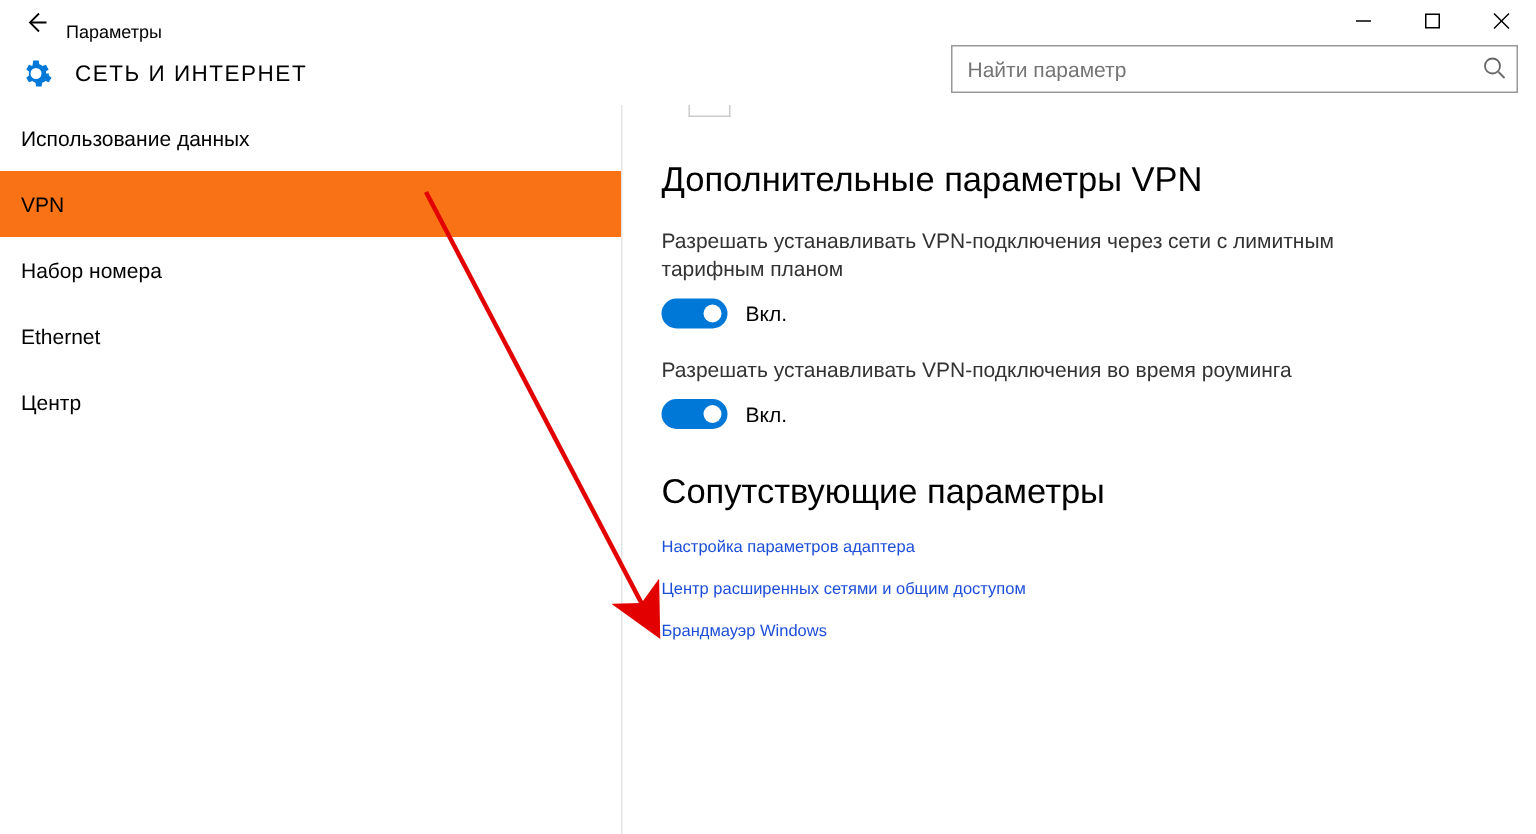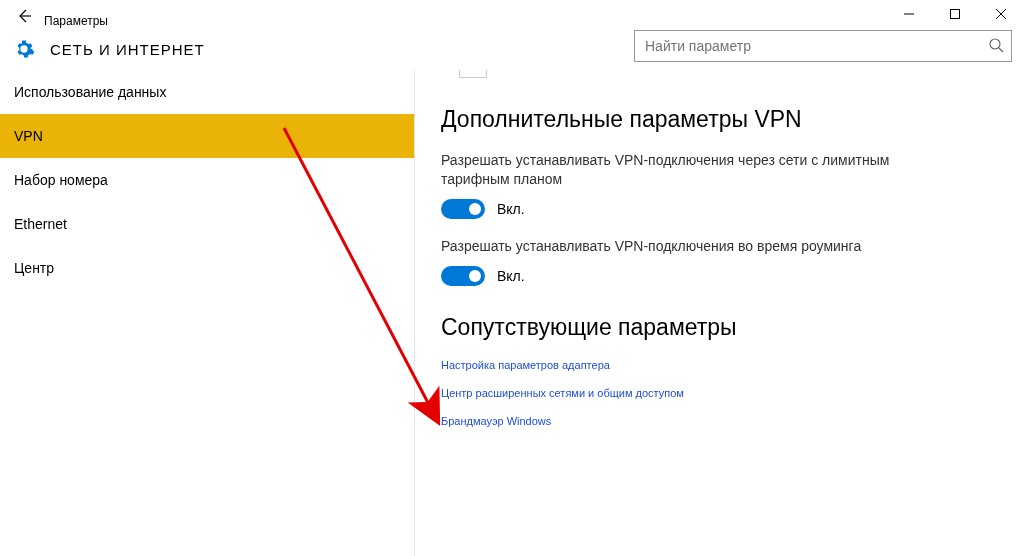--- a/index.html
+++ b/index.html
@@ -15,21 +15,21 @@
     .gear { width: 24px; height: 24px; display: flex; align-items: center; justify-content: center; color: #0078d7; margin-right: 14px; }
     .header-title { font-size: 15px; letter-spacing: 1px; font-weight: 400; }
     .search-wrap { position: absolute; right: 12px; top: 30px; width: 378px; }
     .search-box { width: 100%; height: 32px; border: 1px solid #999; padding: 0 34px 0 10px; font-size: 14px; color: #555; outline: none; }
     .search-icon { position: absolute; right: 8px; top: 7px; font-size: 14px; color: #555; }
 
     .content { display: flex; height: calc(556px - 70px); }
 
     .sidebar { width: 415px; border-right: 1px solid #e5e5e5; }
     .sidebar-item { height: 44px; display: flex; align-items: center; padding-left: 14px; font-size: 14px; cursor: pointer; }
-    .sidebar-item.selected { background: #eab308; color: #000; }
+    .sidebar-item.selected { background: #f97316; color: #000; }
 
     .main { flex: 1; padding: 0 26px 0 26px; position: relative; }
     .main-top-stub { width: 28px; height: 8px; border: 1px solid #ccc; border-top: none; margin: 0 0 0 18px; }
 
     .section-title { font-size: 23px; font-weight: 400; margin: 28px 0 18px 0; }
     .setting-label { font-size: 14px; color: #333; line-height: 1.35; max-width: 520px; }
     .toggle-row { display: flex; align-items: center; margin: 10px 0 18px 0; }
     .toggle { width: 44px; height: 20px; border-radius: 10px; background: #0078d7; position: relative; cursor: pointer; }
     .toggle-knob { width: 12px; height: 12px; border-radius: 50%; background: #fff; position: absolute; top: 4px; right: 4px; }
     .toggle-state { margin-left: 12px; font-size: 14px; }

